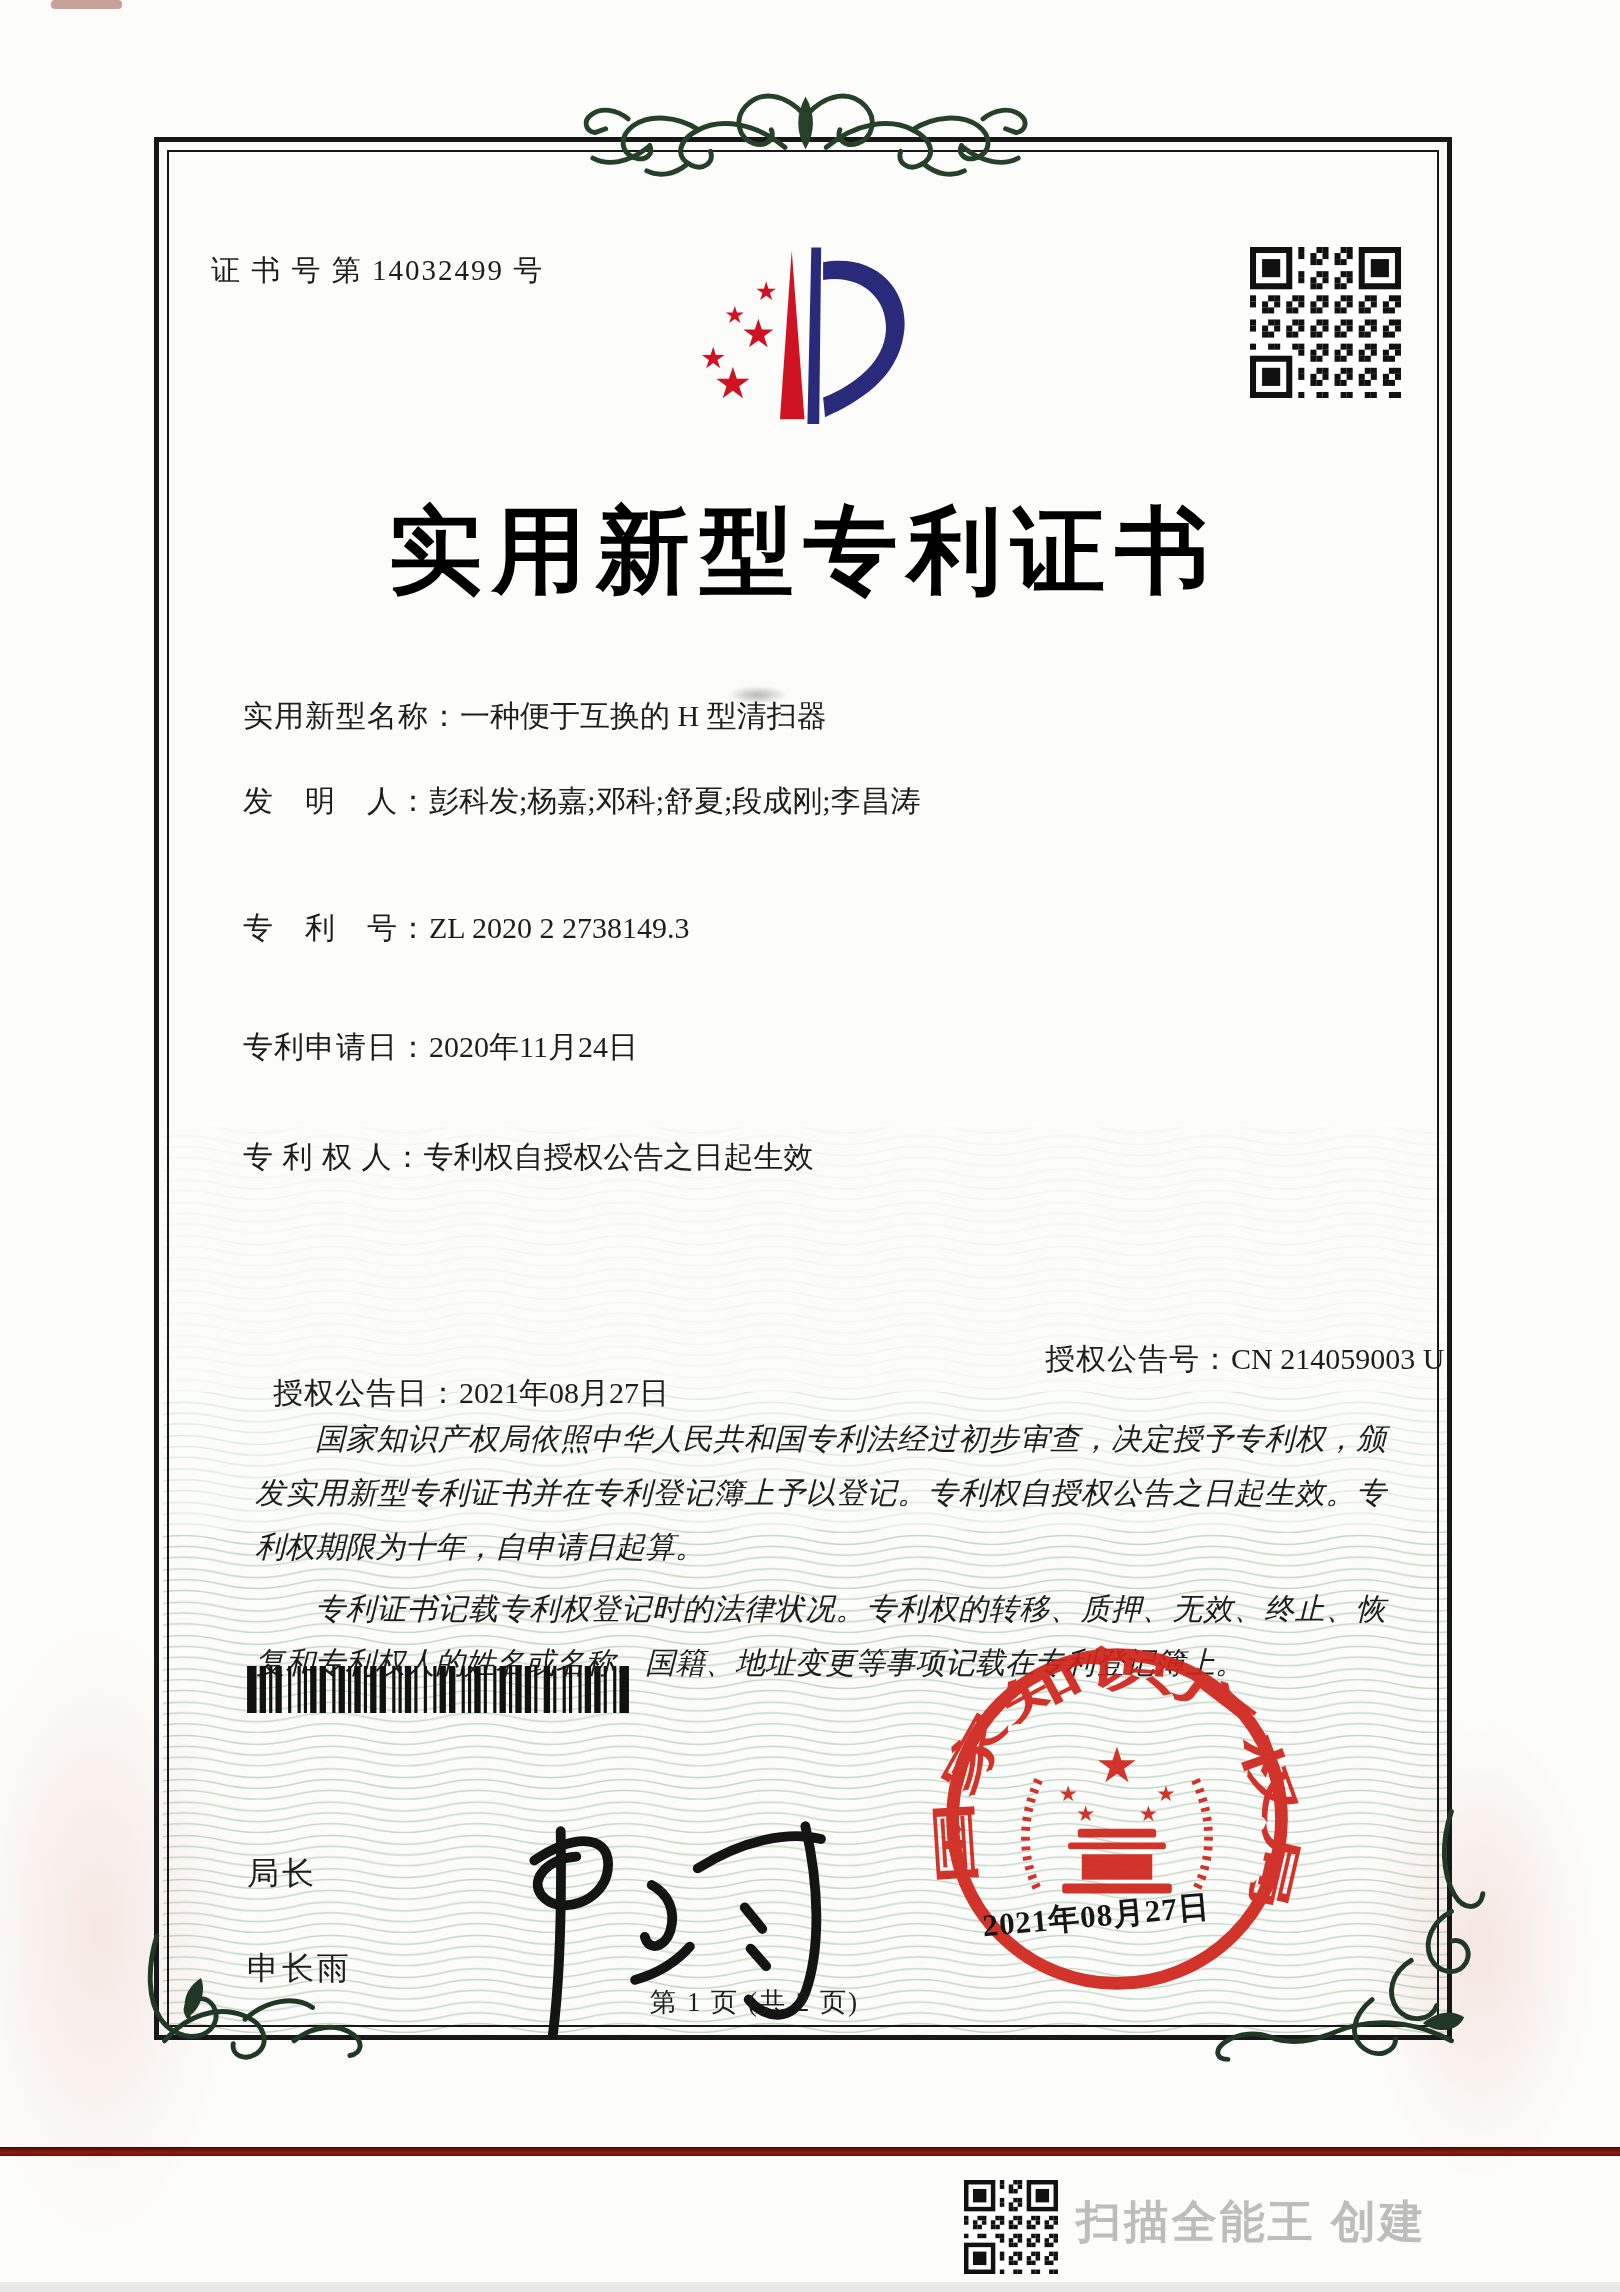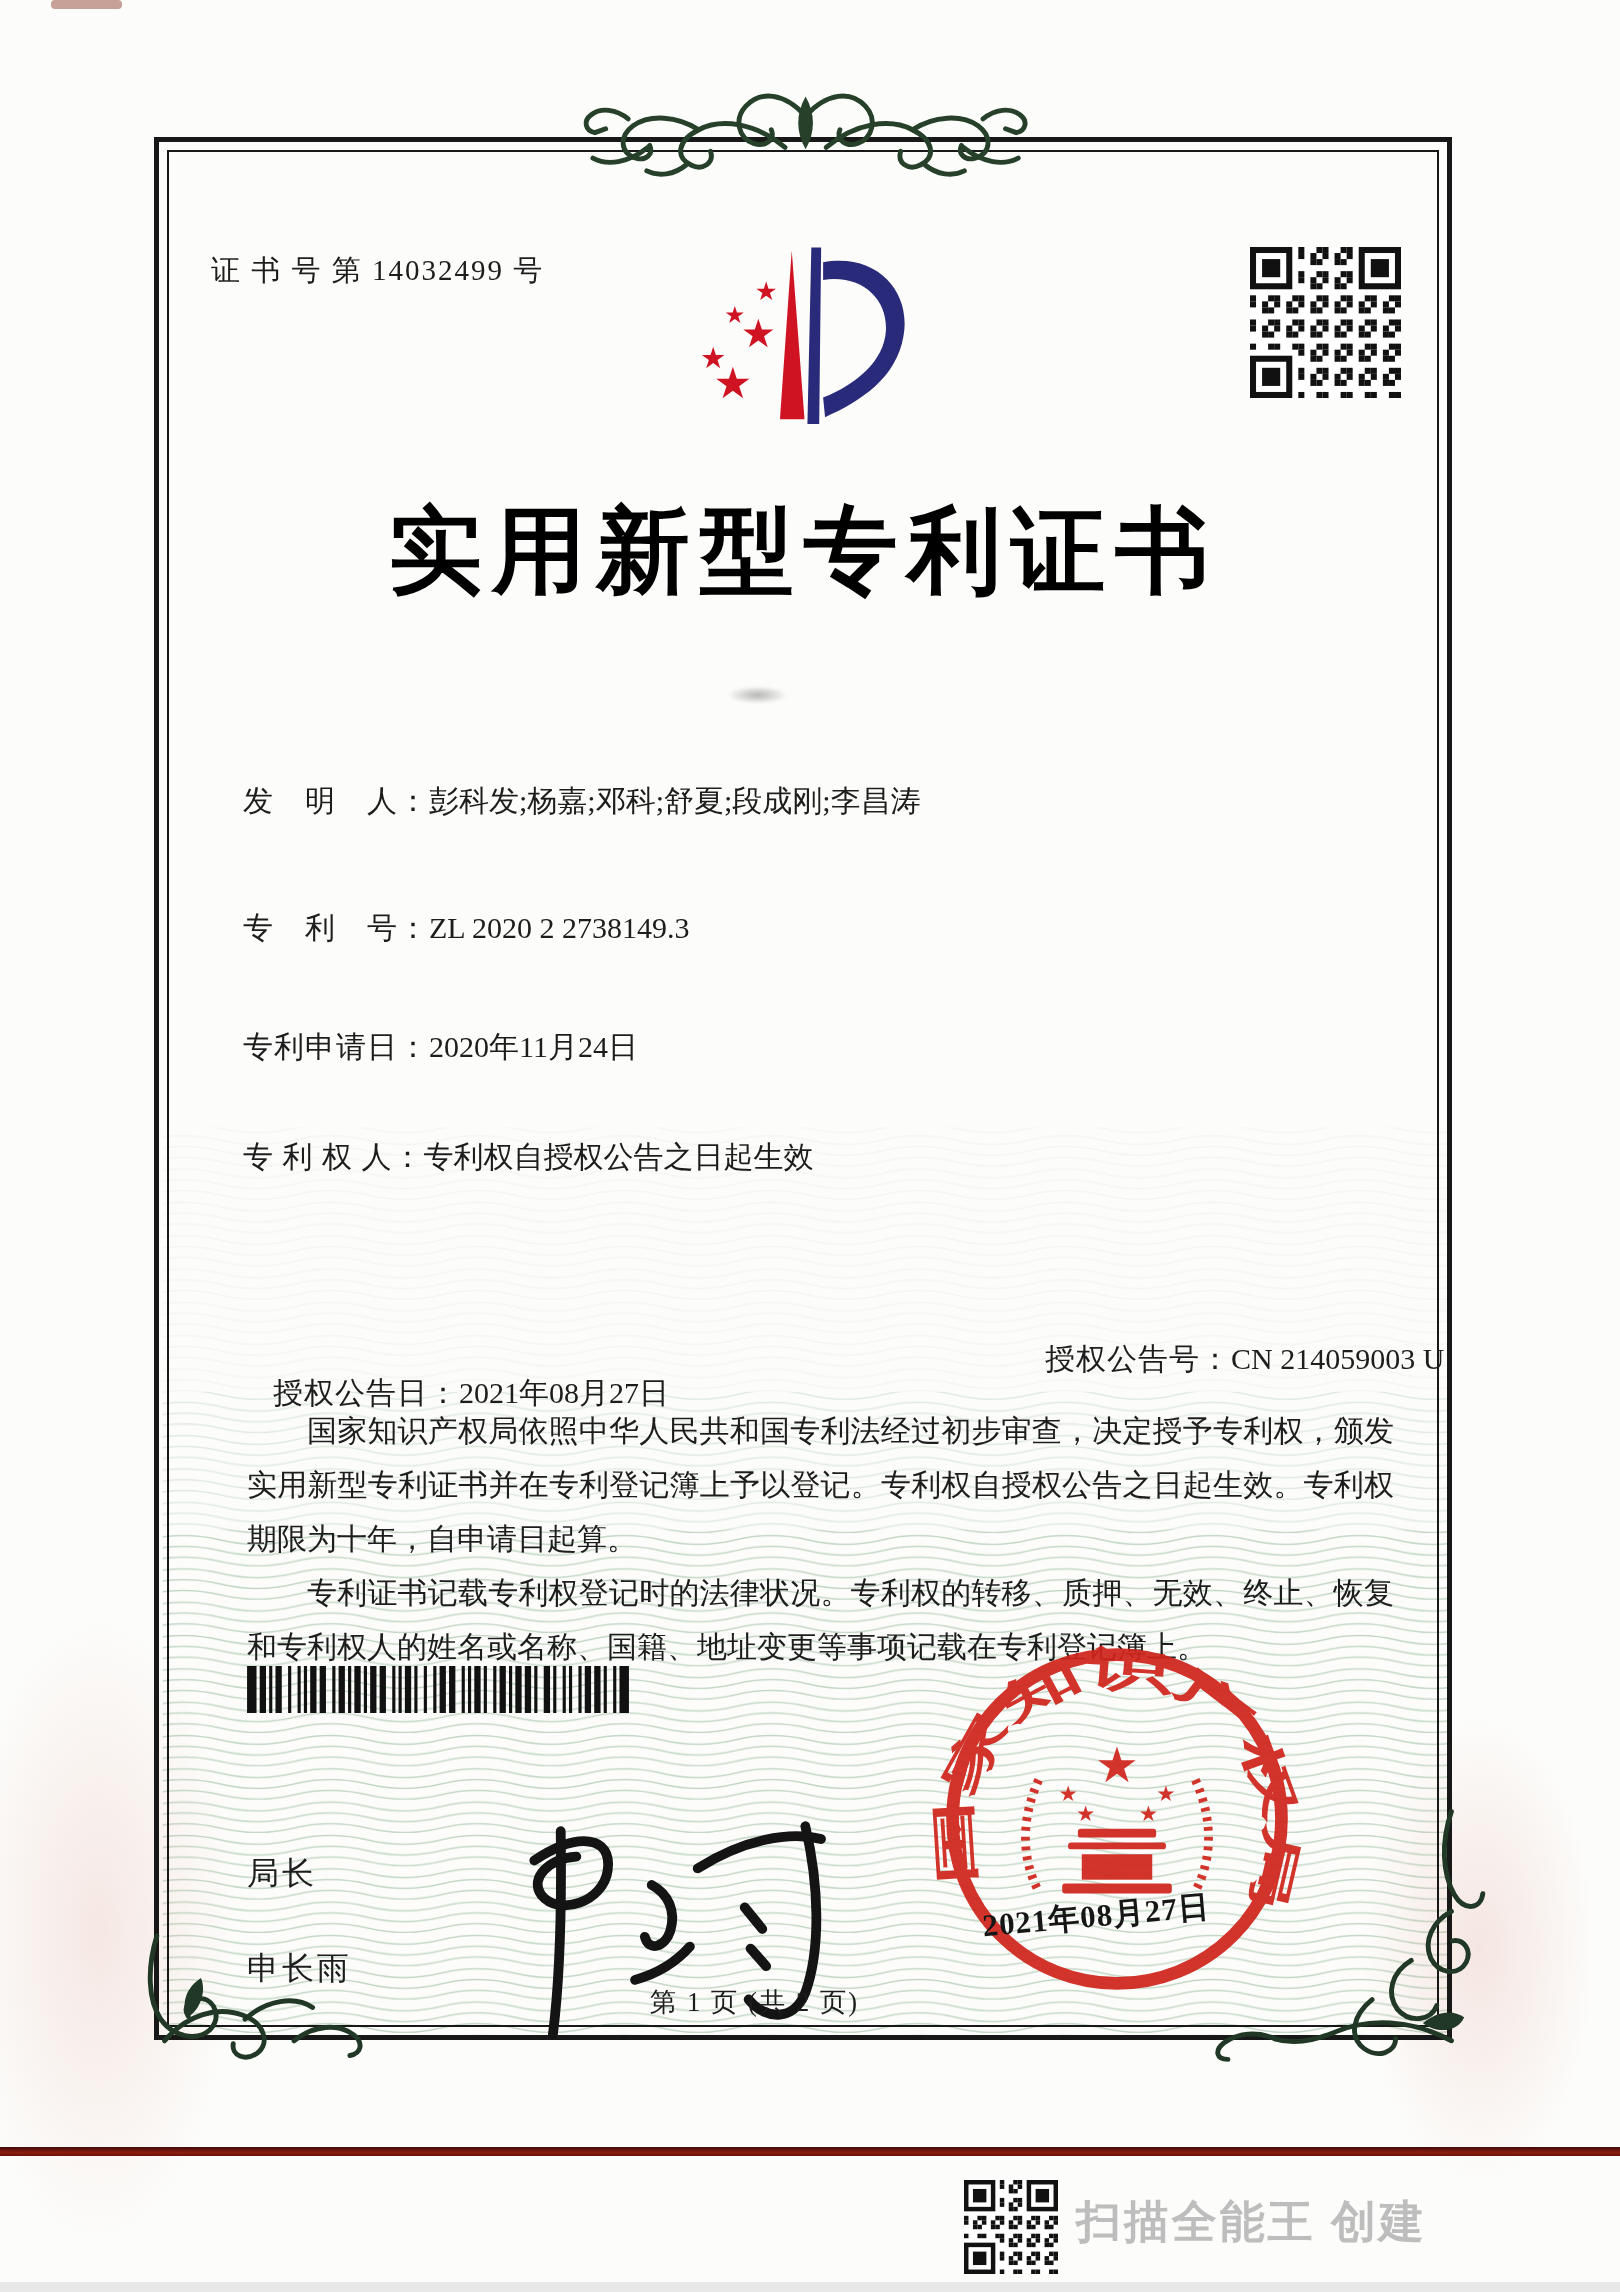--- a/index.html
+++ b/index.html
@@ -10,21 +10,21 @@
   .frame-outer{left:154px;top:137px;width:1288px;height:1893px;border:5.9px solid #181818;}
   .frame-inner{position:absolute;left:7.8px;top:7.8px;right:7.8px;bottom:7.8px;border:2px solid #181818;}
   
   .certno{left:211px;top:251px;font-size:29px;letter-spacing:2px;white-space:pre;}
   .title{left:294px;top:488px;width:1019px;text-align:center;font-size:94px;font-weight:bold;
          letter-spacing:9.8px;color:#000000;}
   .row{left:243px;font-size:30px;white-space:pre;}
   .row .lbl{letter-spacing:1px;}
   .grant2{left:802px;top:0;}
   .paras{left:247px;top:1404px;width:1147px;font-size:30px;line-height:54px;text-align:justify;}
-  .paras p{margin:0;text-indent:2em;}
+  .paras p{margin:8px;text-indent:2em;font-style:italic;}
   .director{left:247px;font-size:32px;letter-spacing:2.9px;}
   .footer-page{left:88px;top:1984px;width:1333px;text-align:center;font-size:26.5px;letter-spacing:2px;font-family:Liberation Serif, serif;}
   .back-note{left:88px;top:2074px;width:1333px;text-align:center;font-size:30px;font-weight:600;letter-spacing:3.9px;color:#222;}
   .seal-date{left:982px;top:1892px;width:304px;font-size:31px;letter-spacing:1px;color:#161616;
              transform:rotate(-5deg);font-weight:600;}
   .wm-text{left:1076px;top:2192px;font-size:45px;color:#bdbdbd;letter-spacing:2.9px;
            font-family:"Liberation Sans","DejaVu Sans",sans-serif;font-weight:bold;}
   .smudge{left:727px;top:686px;width:61px;height:17.6px;border-radius:50%;
           background:radial-gradient(rgba(50,50,50,.35),rgba(50,50,50,0) 70%);filter:blur(1px);}
   .red-band{left:0;top:2147px;width:1620px;height:8.8px;
@@ -285,20 +285,21 @@
       <rect x="117.04" y="6.16" width="30.8" height="30.8" fill="#fff"></rect>
       <rect x="123.2" y="12.32" width="18.48" height="18.48" fill="#111"></rect>
       <rect x="0" y="110.88" width="43.120000000000005" height="43.120000000000005" fill="#111"></rect>
       <rect x="6.16" y="117.04" width="30.8" height="30.8" fill="#fff"></rect>
       <rect x="12.32" y="123.2" width="18.48" height="18.48" fill="#111"></rect>
     </svg>
 
   <div class="abs title">实用新型专利证书</div>
   <div class="abs smudge"></div>
 
+  <div class="abs row" style="top:696px"><span class="lbl">实用新型名称：</span><span>一种便于互换的 H 型清扫器</span></div>
   <div class="abs row" style="top:781px"><span class="lbl">发　明　人：</span><span>彭科发;杨嘉;邓科;舒夏;段成刚;李昌涛</span></div>
   <div class="abs row" style="top:908px"><span class="lbl">专　利　号：</span><span>ZL 2020 2 2738149.3</span></div>
   <div class="abs row" style="top:1027px"><span class="lbl">专利申请日：</span><span>2020年11月24日</span></div>
   <div class="abs row" style="top:1137px"><span class="lbl">专 利 权 人：</span><span>专利权自授权公告之日起生效</span></div>
 
   <div class="abs row" style="top:1339px;width:1235px">
     <span class="lbl">授权公告日：</span><span>2021年08月27日</span>
     <span class="abs grant2"><span class="lbl">授权公告号：</span><span>CN 214059003 U</span></span>
   </div>
 

